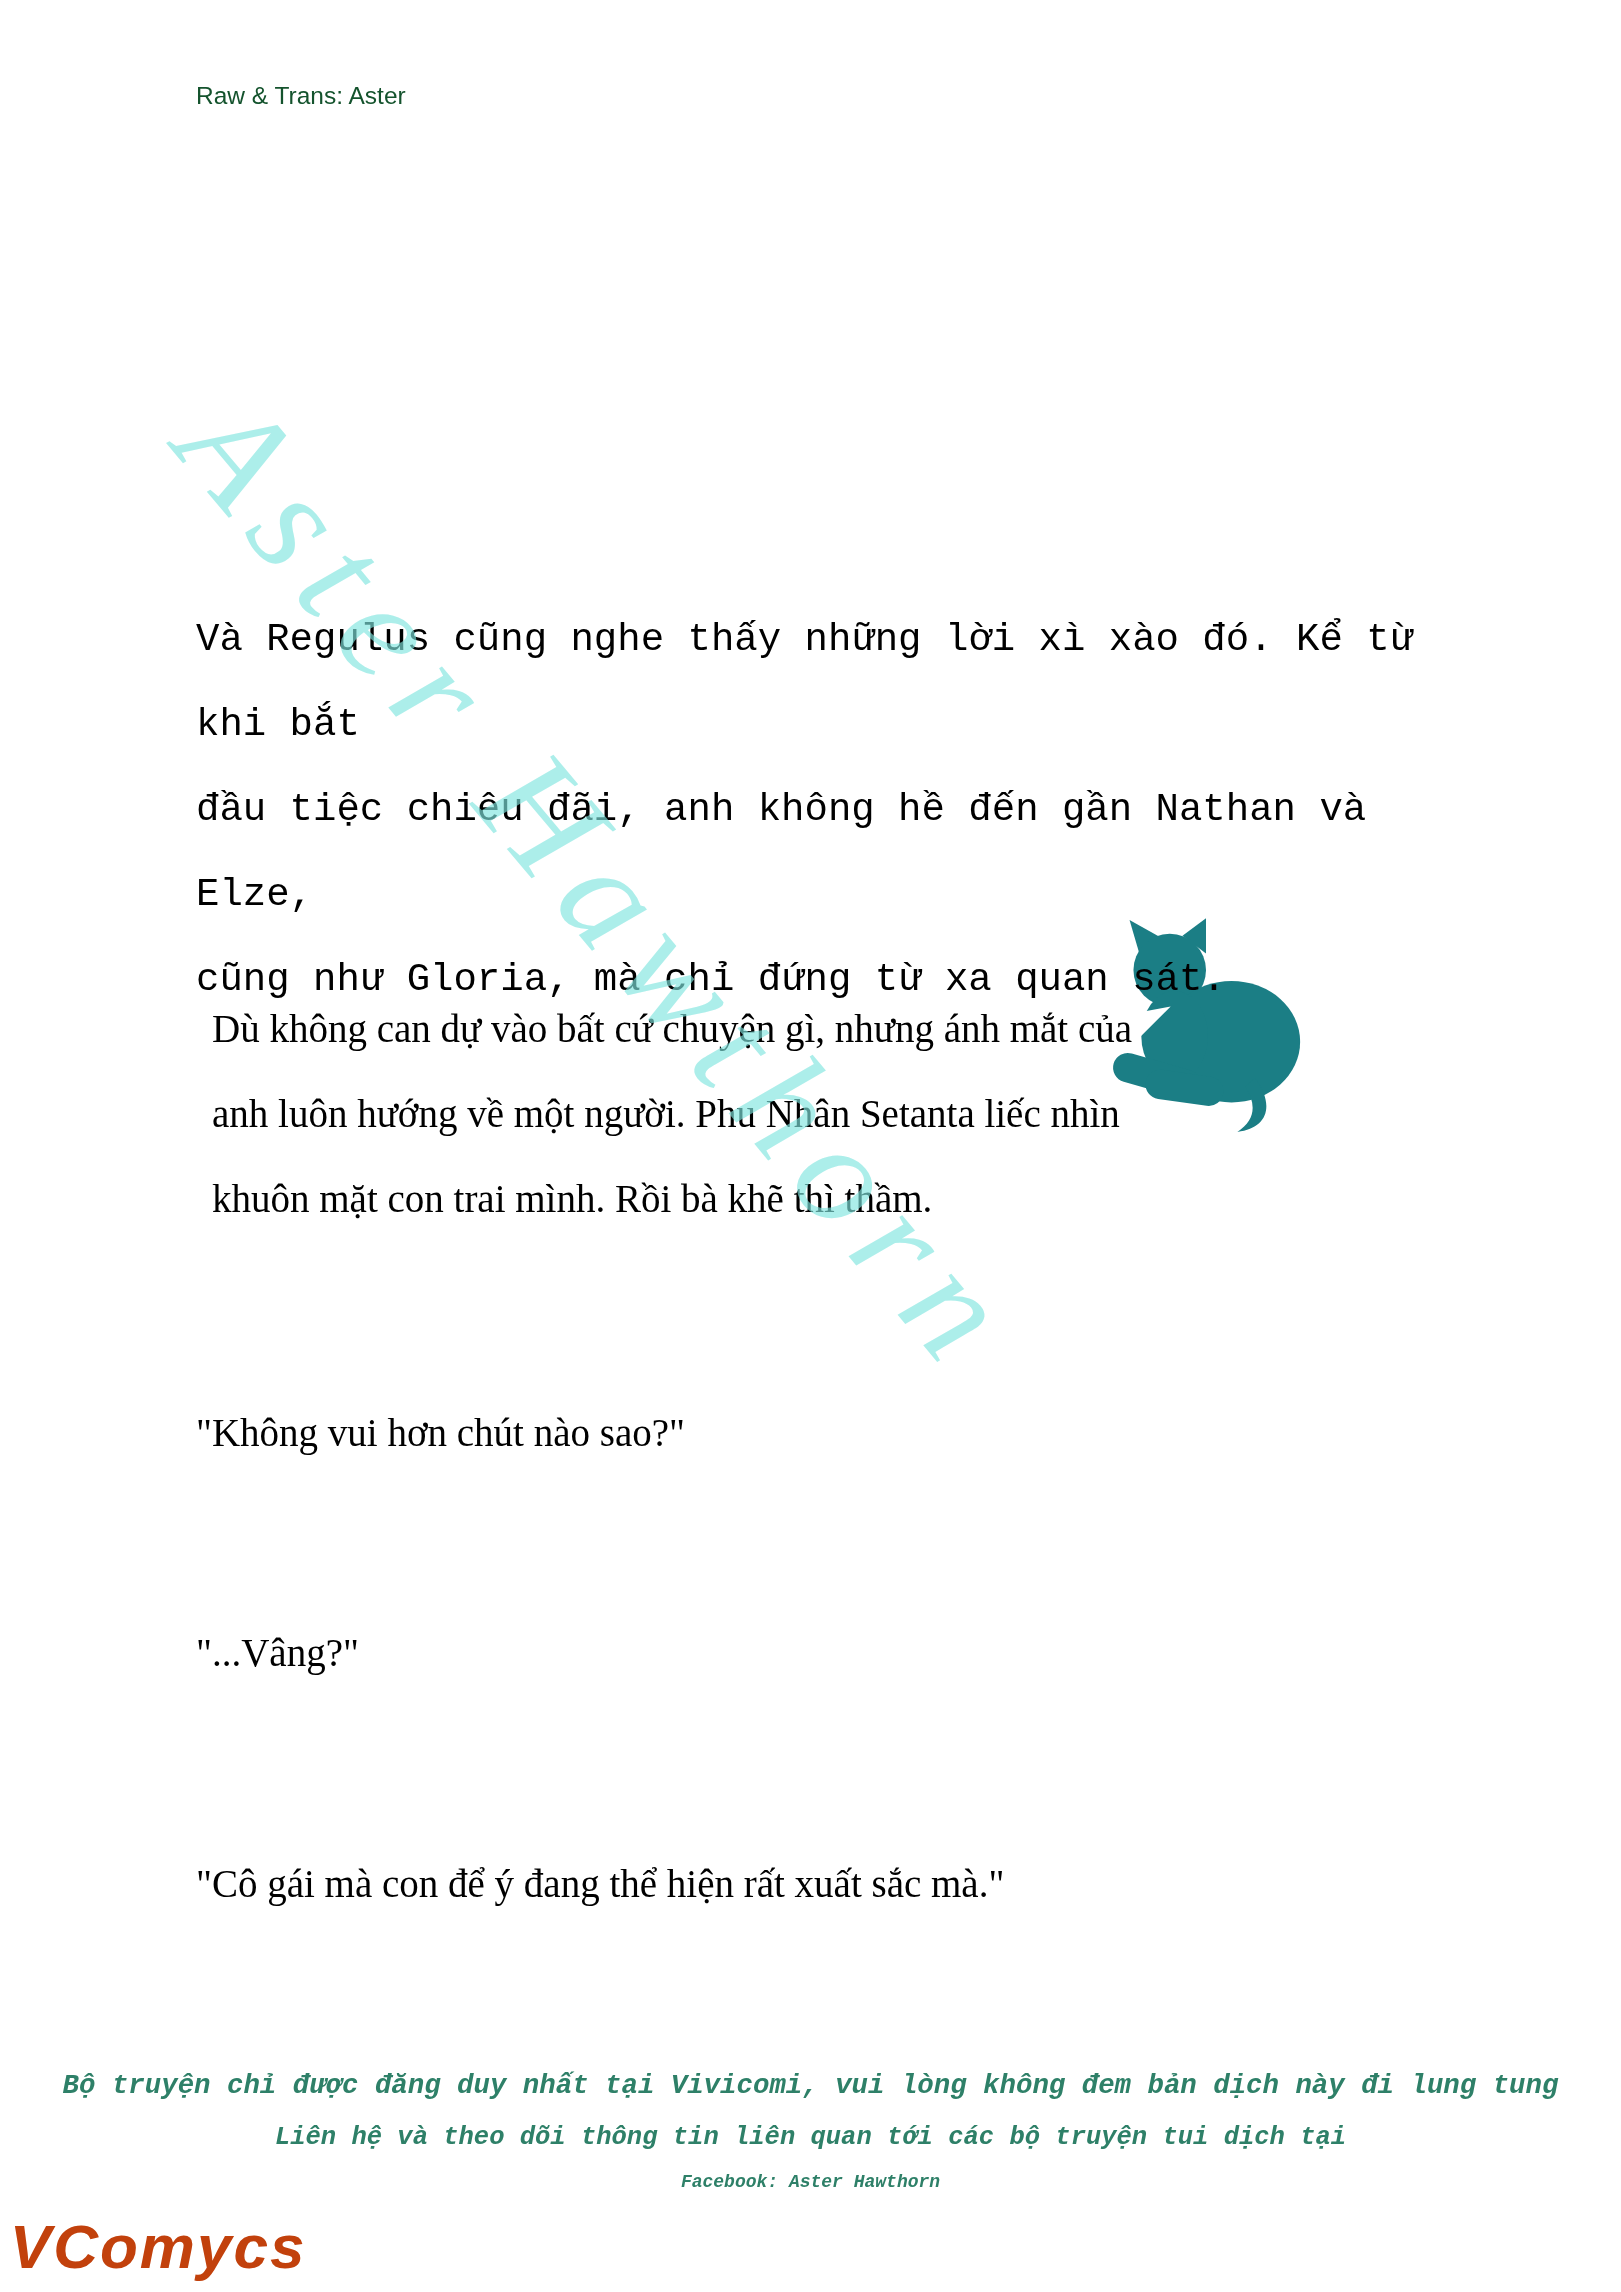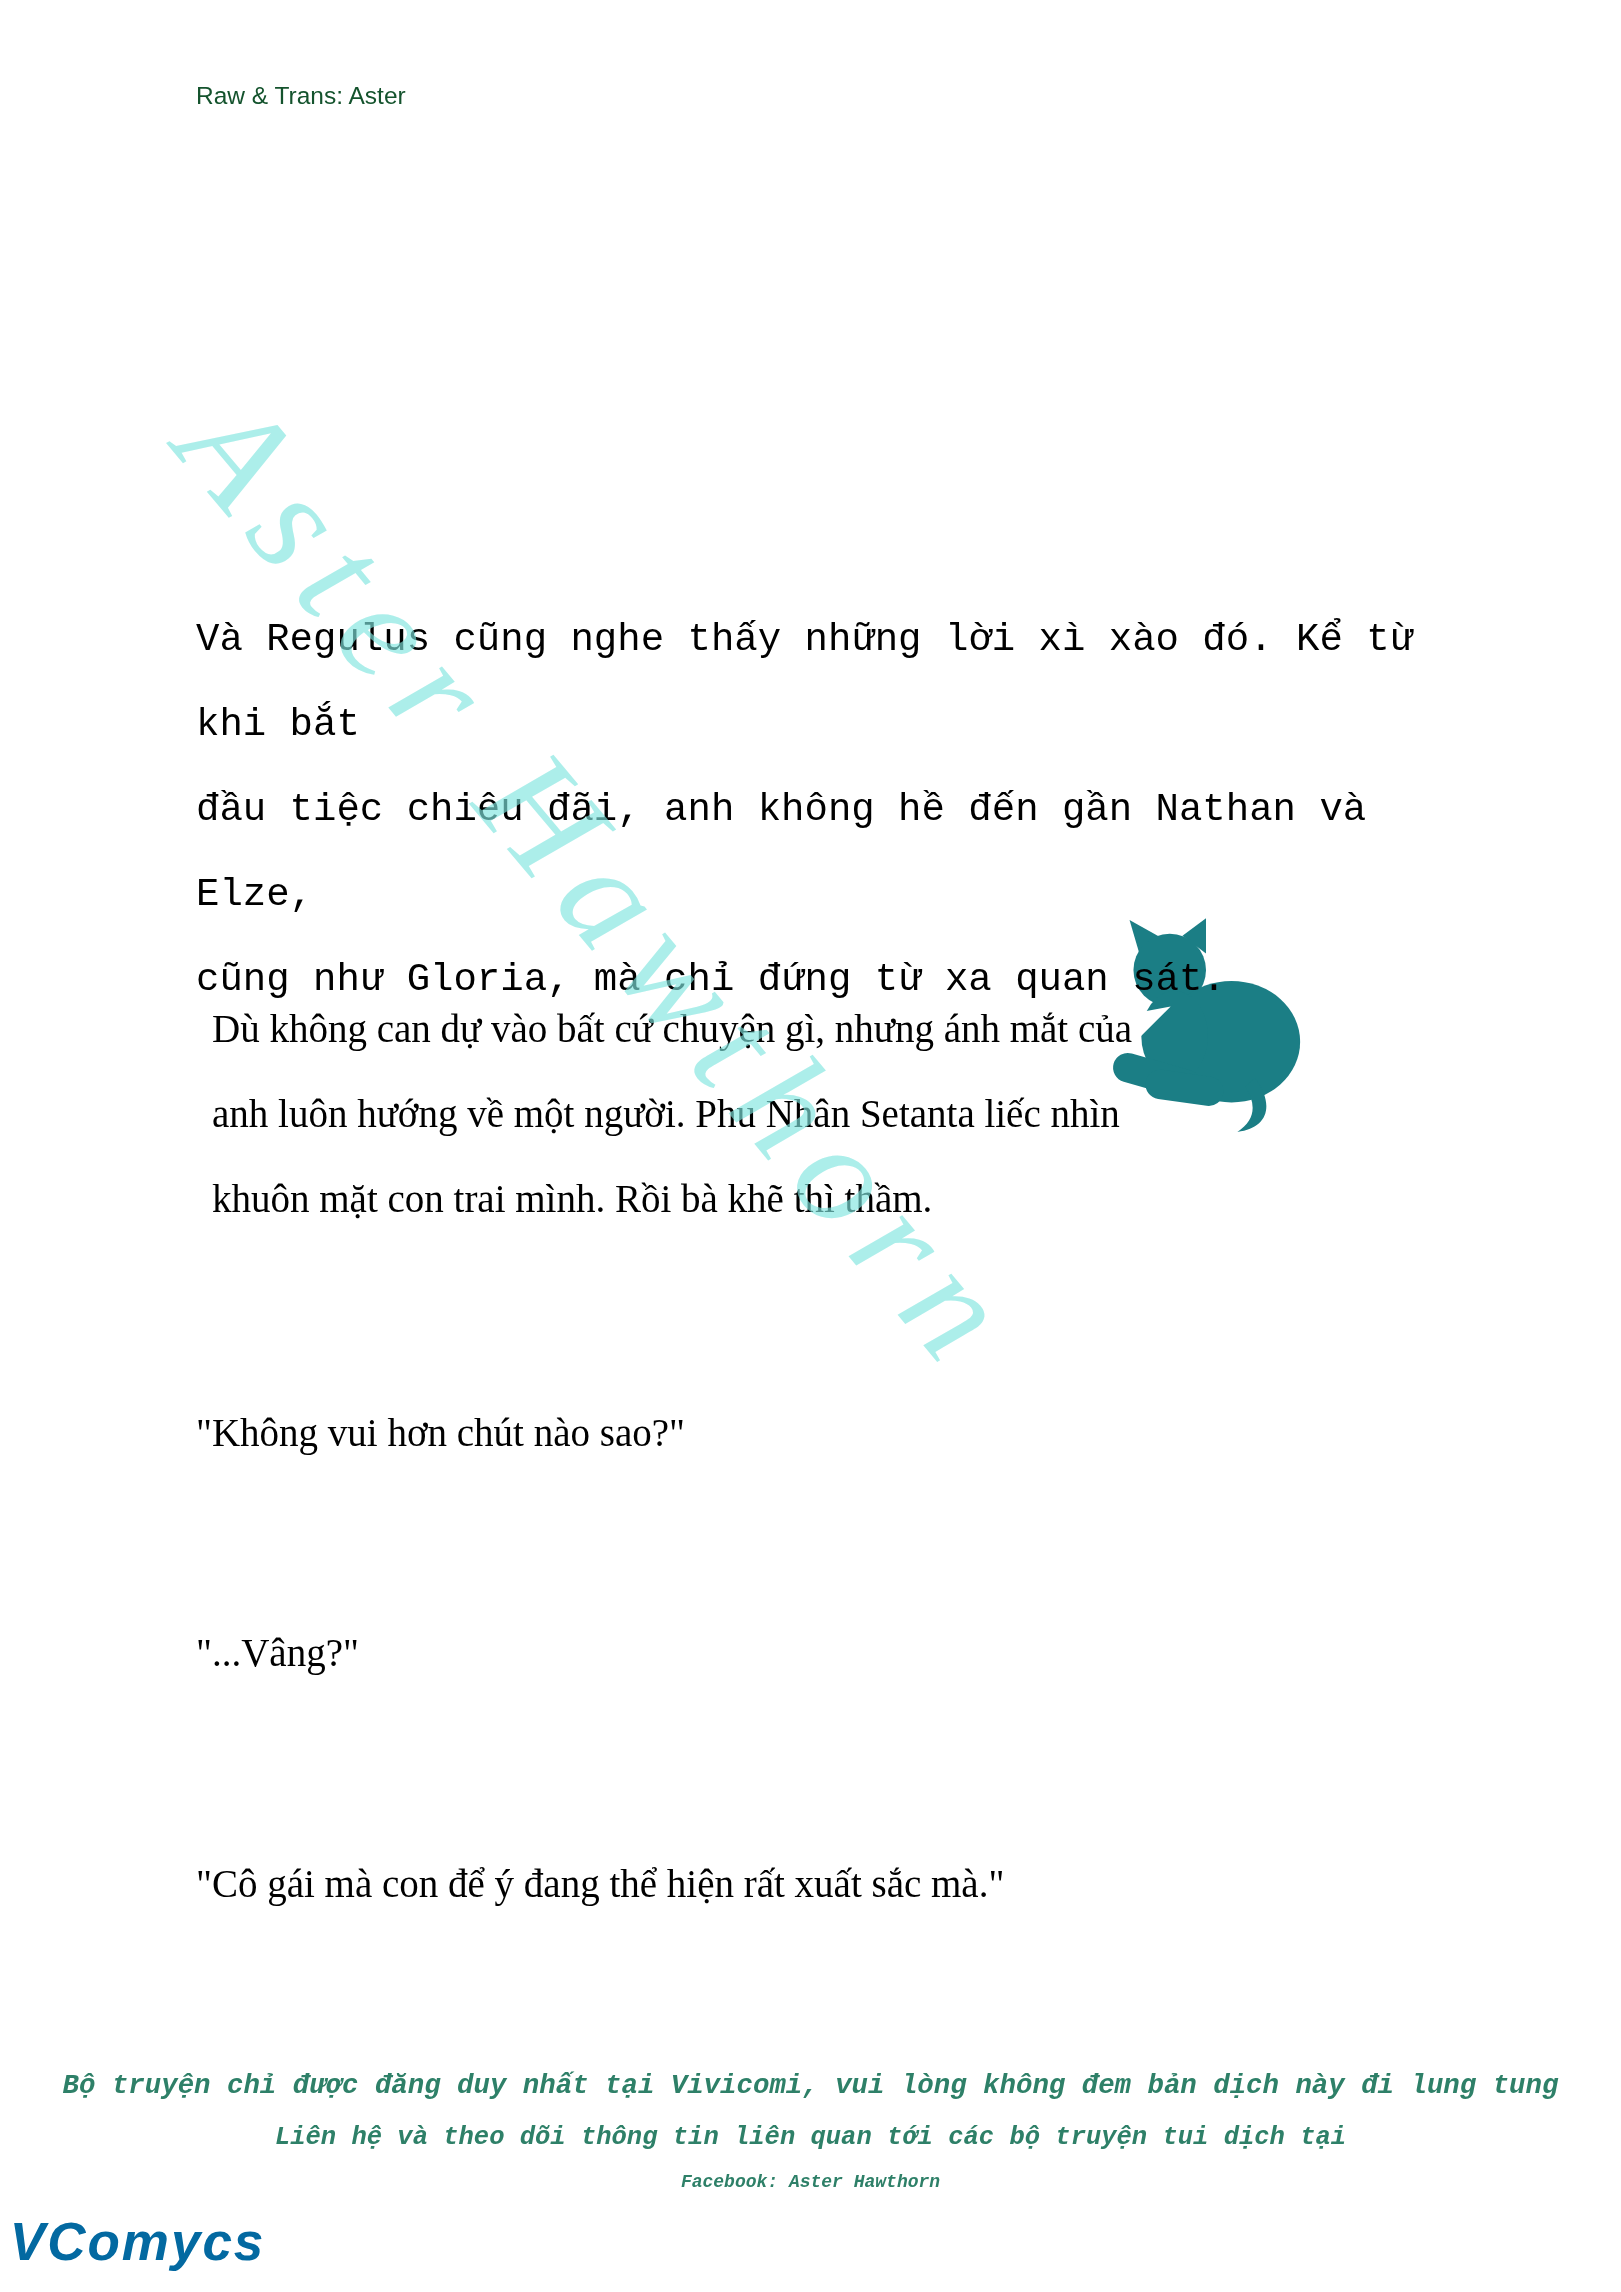--- a/index.html
+++ b/index.html
@@ -72,23 +72,23 @@
   .f1 { top: 2070px; font-size: 27.4px; }
   .f2 { top: 2123px; font-size: 25.5px; }
   .f3 { top: 2172px; font-size: 18px; }
   .logo {
     position: absolute;
     left: 9.8px;
     top: 2211px;
     font-family: "Liberation Sans", sans-serif;
     font-weight: bold;
     font-style: italic;
-    font-size: 53px;
+    font-size: 62px;
     letter-spacing: 2px;
-    color: #0369a1;
+    color: #c2410c;
     z-index: 2;
   }
 </style>
 </head>
 <body>
 
 <div class="page">
 
   <div class="credit">Raw &amp; Trans: Aster</div>
 

